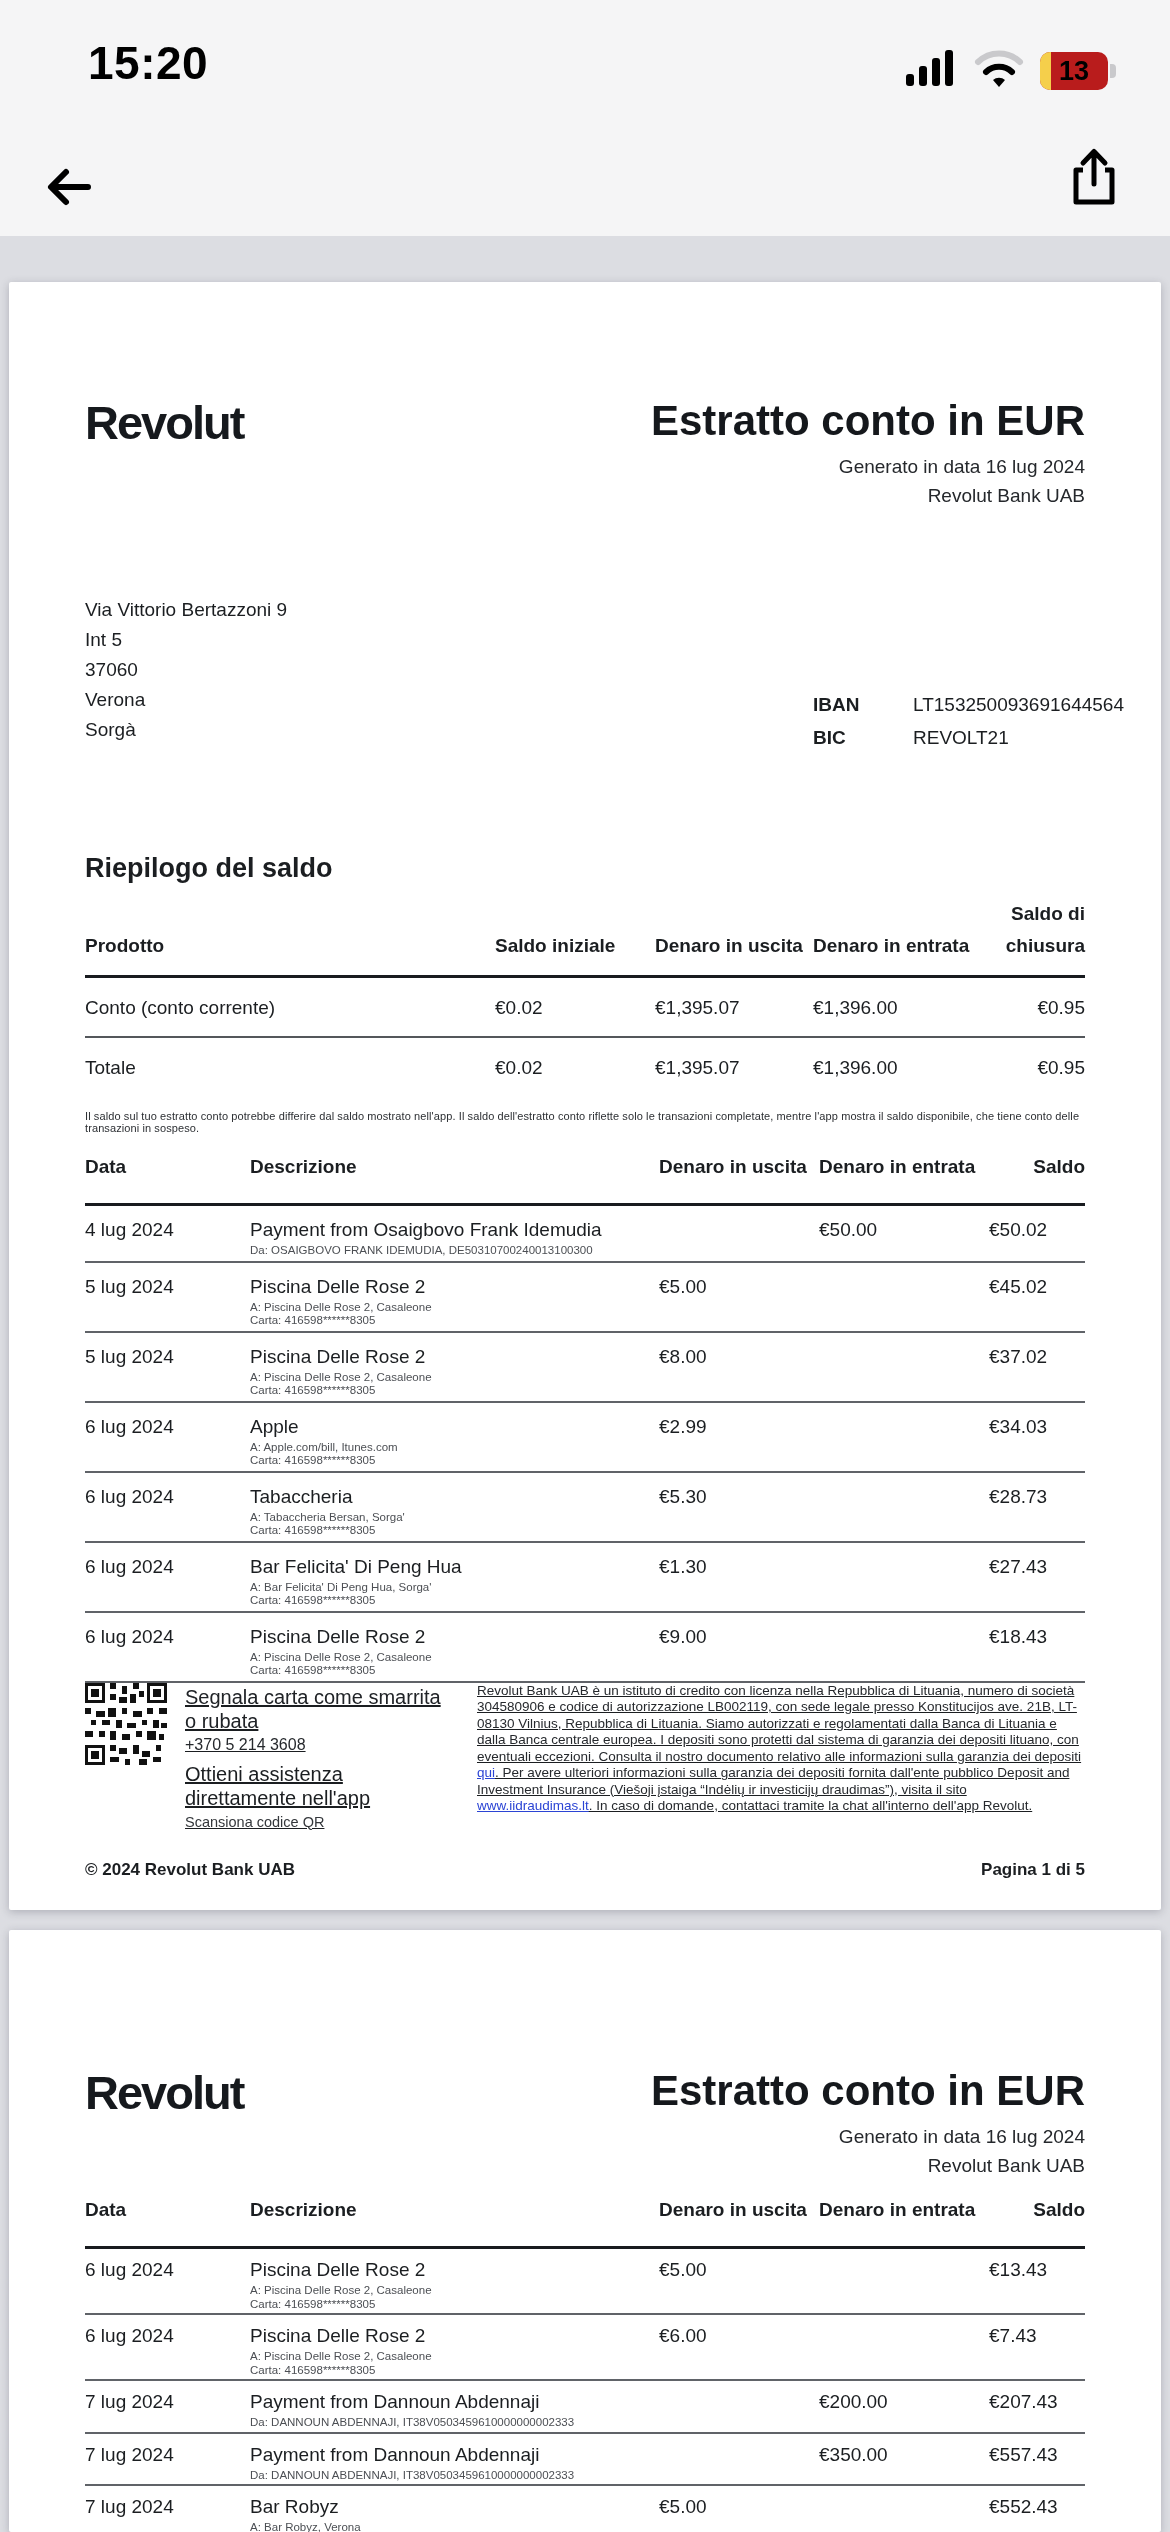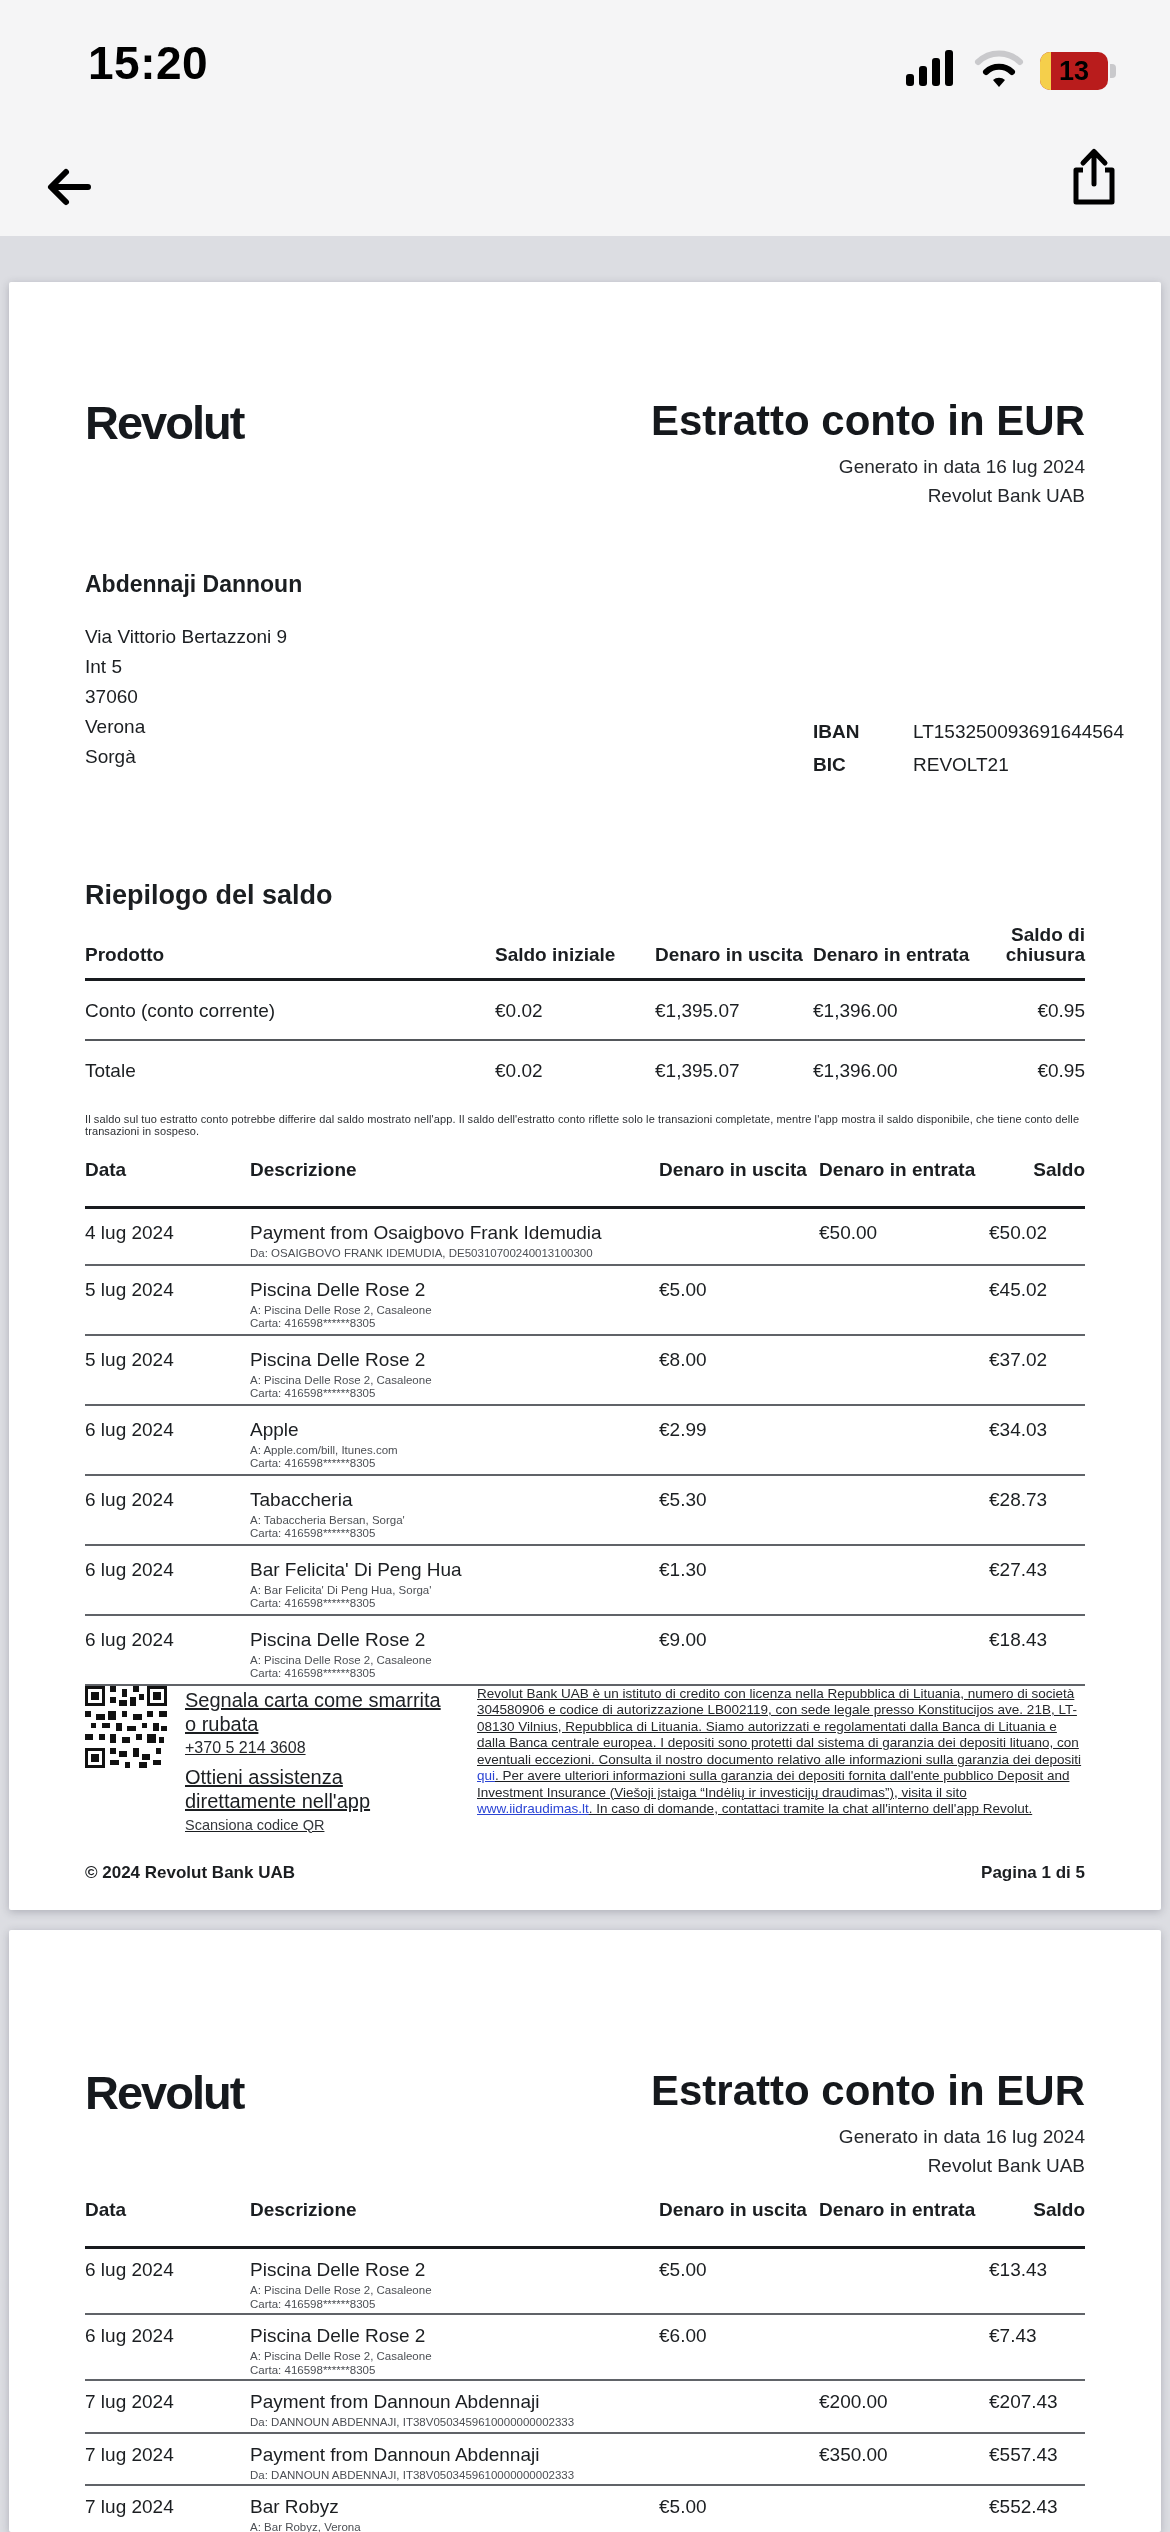--- a/index.html
+++ b/index.html
@@ -44,21 +44,21 @@
   
   .account-kv{margin-top:-54px;margin-left:auto;display:grid;grid-template-columns:86px auto;column-gap:14px;row-gap:6px;width:272px;font-size:19px;line-height:27px;}
   .kv-label{font-weight:700;}
   
   .section-heading{font-size:27px;font-weight:700;}
   .summary-heading{margin-top:102px;}
   .tx-heading{margin-top:64px;}
   
   .sum-grid{display:grid;grid-template-columns:410px 160px 158px 170px 102px;}
   .sum-header{margin-top:14px;align-items:end;border-bottom:3px solid #181b1f;padding-bottom:13px;}
-  .sum-header .cell{font-size:19px;font-weight:700;line-height:20px;}
+  .sum-header .cell{font-size:19px;font-weight:700;line-height:32px;}
   .sum-row{padding:19px 0 17px 0;border-bottom:2px solid #54575b;font-size:19px;}
   .sum-row:last-child{border-bottom:none;}
   .cell.num{text-align:left;}
   .cell.right{text-align:right;}
   .footnote{margin-top:14px;font-size:11px;color:#2c2f33;letter-spacing:.1px;}
   
   .tx-grid{display:grid;grid-template-columns:165px 409px 160px 170px 96px;}
   .tx-header{margin-top:22px;border-bottom:3px solid #181b1f;padding-bottom:25px;}
   .tx-header .cell{font-size:19px;font-weight:700;}
   .tx-row{border-bottom:2px solid #606368;position:relative;}
@@ -137,21 +137,20 @@
   <div class="doc-header">
     <div class="brand">Revolut</div>
     <div class="doc-header-right">
       <div class="doc-title">Estratto conto in EUR</div>
       <div class="doc-generated">Generato in data 16 lug 2024</div>
       <div class="doc-bank">Revolut Bank UAB</div>
     </div>
   </div>
 
   <div class="recipient">
-    <div class="recipient-name">Abdennaji Dannoun</div>
     <div class="address">
         <div>Via Vittorio Bertazzoni 9</div>
         <div>Int 5</div>
         <div>37060</div>
         <div>Verona</div>
         <div>Sorgà</div>
       </div>
   </div>
 
   <div class="account-kv">

